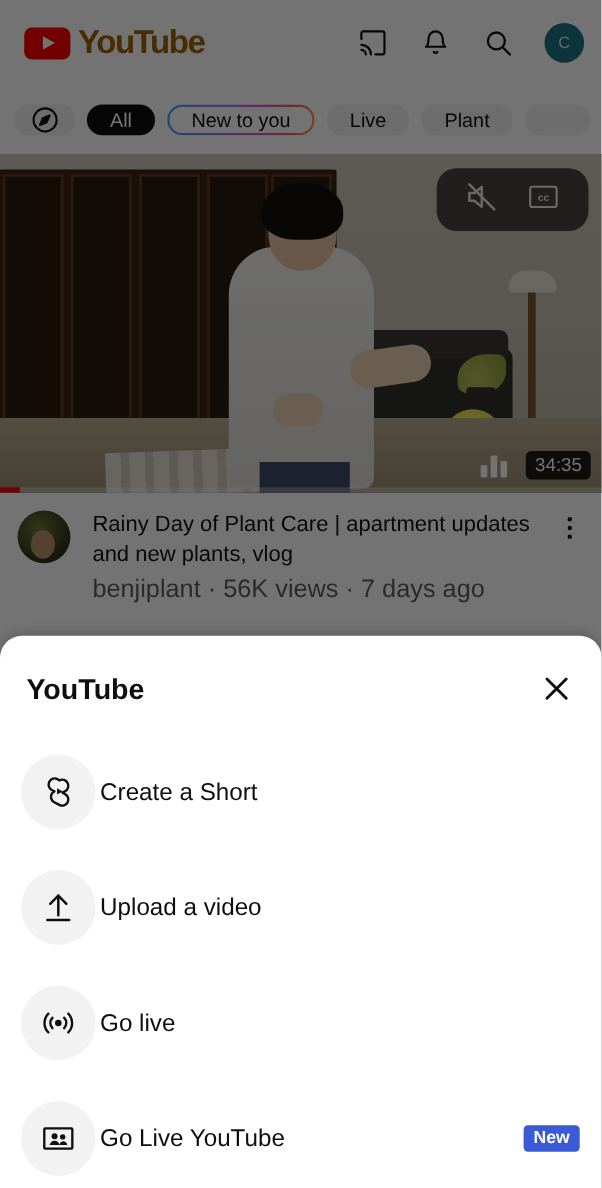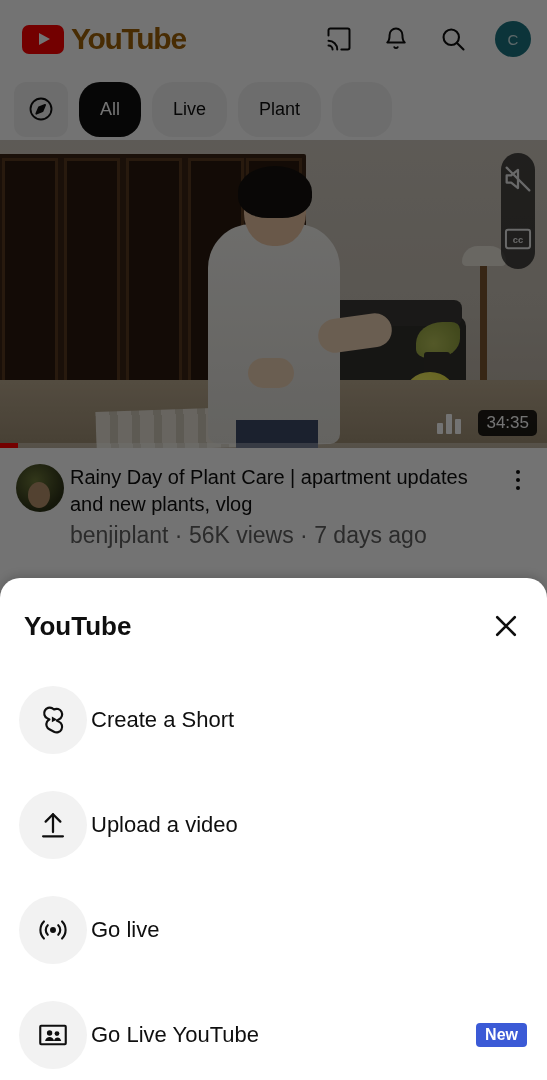--- a/index.html
+++ b/index.html
@@ -40,21 +40,21 @@
     display: flex; align-items: center; justify-content: center;
     font-size: 15px; font-weight: 500;
   }
 
   
   .chips {
     display: flex; align-items: center; gap: 11px;
     padding: 0 0 0 14px; height: 62px; overflow: hidden;
   }
   .chip {
-    height: 55px; padding: 0 21px; border-radius: 21px;
+    height: 28px; padding: 0 21px; border-radius: 21px;
     background: #f2f2f2; color: #0f0f0f; font-size: 18px;
     display: flex; align-items: center; white-space: nowrap; flex: none;
   }
   .chip.explore {
     width: 54px; padding: 0; justify-content: center; border-radius: 12px;
   }
   .chip.selected { background: #0f0f0f; color: #fff; }
   .chip.gradient {
     background: #fff; padding: 0 20px;
     border: 2px solid transparent;
@@ -83,34 +83,34 @@
   .person-head { position:absolute; left: 244px; top: 36px; width: 62px; height: 70px; background:#e8c3a3; border-radius: 50% 50% 46% 46%; }
   .person-hair { position:absolute; left: 238px; top: 26px; width: 74px; height: 52px; background:#14110e; border-radius: 50% 50% 40% 40%; }
   .person-arm { position:absolute; left: 318px; top: 176px; width: 74px; height: 34px; background:#ecd0b4; border-radius: 18px; transform: rotate(-8deg); }
   .person-arm2 { position:absolute; left: 248px; top: 218px; width: 46px; height: 30px; background:#ecd0b4; border-radius: 16px; }
   .person-jeans { position:absolute; left: 236px; top: 280px; width: 82px; height: 30px; background:#3c4a66; }
   .rug { position:absolute; left: 96px; top: 268px; width: 230px; height: 40px; background: repeating-linear-gradient(90deg,#e6e1d6 0 14px,#cfc8b8 14px 22px); transform: rotate(-2deg); }
 
   .thumb-overlay {
     position: absolute; right: 12px; top: 13px;
     background: rgba(20,20,20,0.72); border-radius: 18px;
-    padding: 9px 0; display: flex; align-items: center; gap: 22px; flex-direction: column;
+    padding: 9px 24px; display: flex; align-items: center; gap: 22px;
   }
   .thumb-duration {
     position: absolute; right: 10px; bottom: 12px;
     background: rgba(0,0,0,0.82); color: #fff;
     font-size: 17px; padding: 3px 8px; border-radius: 5px; font-weight: 500; margin-left: 16px;
   }
   .thumb-bars { position: absolute; right: 86px; bottom: 14px; display:flex; align-items:flex-end; gap:3px; }
   .thumb-bars span { display:block; width:6px; background:#fff; border-radius:1px; }
   .watch-progress { position:absolute; left:0; bottom:0; height: 5px; width: 547px; background: rgba(255,255,255,0.32); }
   .watch-progress i { display:block; height:100%; width: 18px; background:#ff0000; }
 
   
-  .meta { display: flex; padding: 16px 16px 0 16px; gap: 6px; }
+  .meta { display: flex; padding: 16px 16px 0 16px; gap: 20px; }
   .ch-avatar {
     width: 48px; height: 48px; border-radius: 50%; flex: none;
     background: radial-gradient(circle at 40% 35%, #6f7a3a, #2e3318 70%);
     overflow:hidden; position:relative;
   }
   .ch-avatar .face { position:absolute; left:12px; top:18px; width:22px; height:26px; background:#b9936d; border-radius:50%; }
   .meta-text { flex: 1; min-width: 0; }
   .v-title { font-size: 20px; line-height: 27px; color: #0f0f0f; }
   .v-sub { font-size: 23px; color: #606060; margin-top: 4px; }
   .kebab { width: 26px; flex: none; display: flex; flex-direction: column; align-items: center; gap: 4px; padding-top: 6px; }
@@ -185,20 +185,21 @@
     </div>
 
     <div class="chips">
       <div class="chip explore">
         <svg width="28" height="28" viewBox="0 0 24 24" fill="none" stroke="#0f0f0f" stroke-width="1.6">
           <circle cx="12" cy="12" r="9"></circle>
           <path d="M15.5 8.5l-2.2 5.3-5.3 2.2 2.2-5.3z" fill="#0f0f0f" stroke-linejoin="round"></path>
         </svg>
       </div>
       <div class="chip selected">All</div>
+      <div class="chip gradient">New to you</div>
       <div class="chip">Live</div>
       <div class="chip">Plant</div>
       <div class="chip" style="width:60px"></div>
     </div>
 
     <div class="thumb">
       <div class="room">
         <div class="wall"></div>
         <div class="shelf-unit">
           <div class="shelf-col" style="left:6px"></div>

